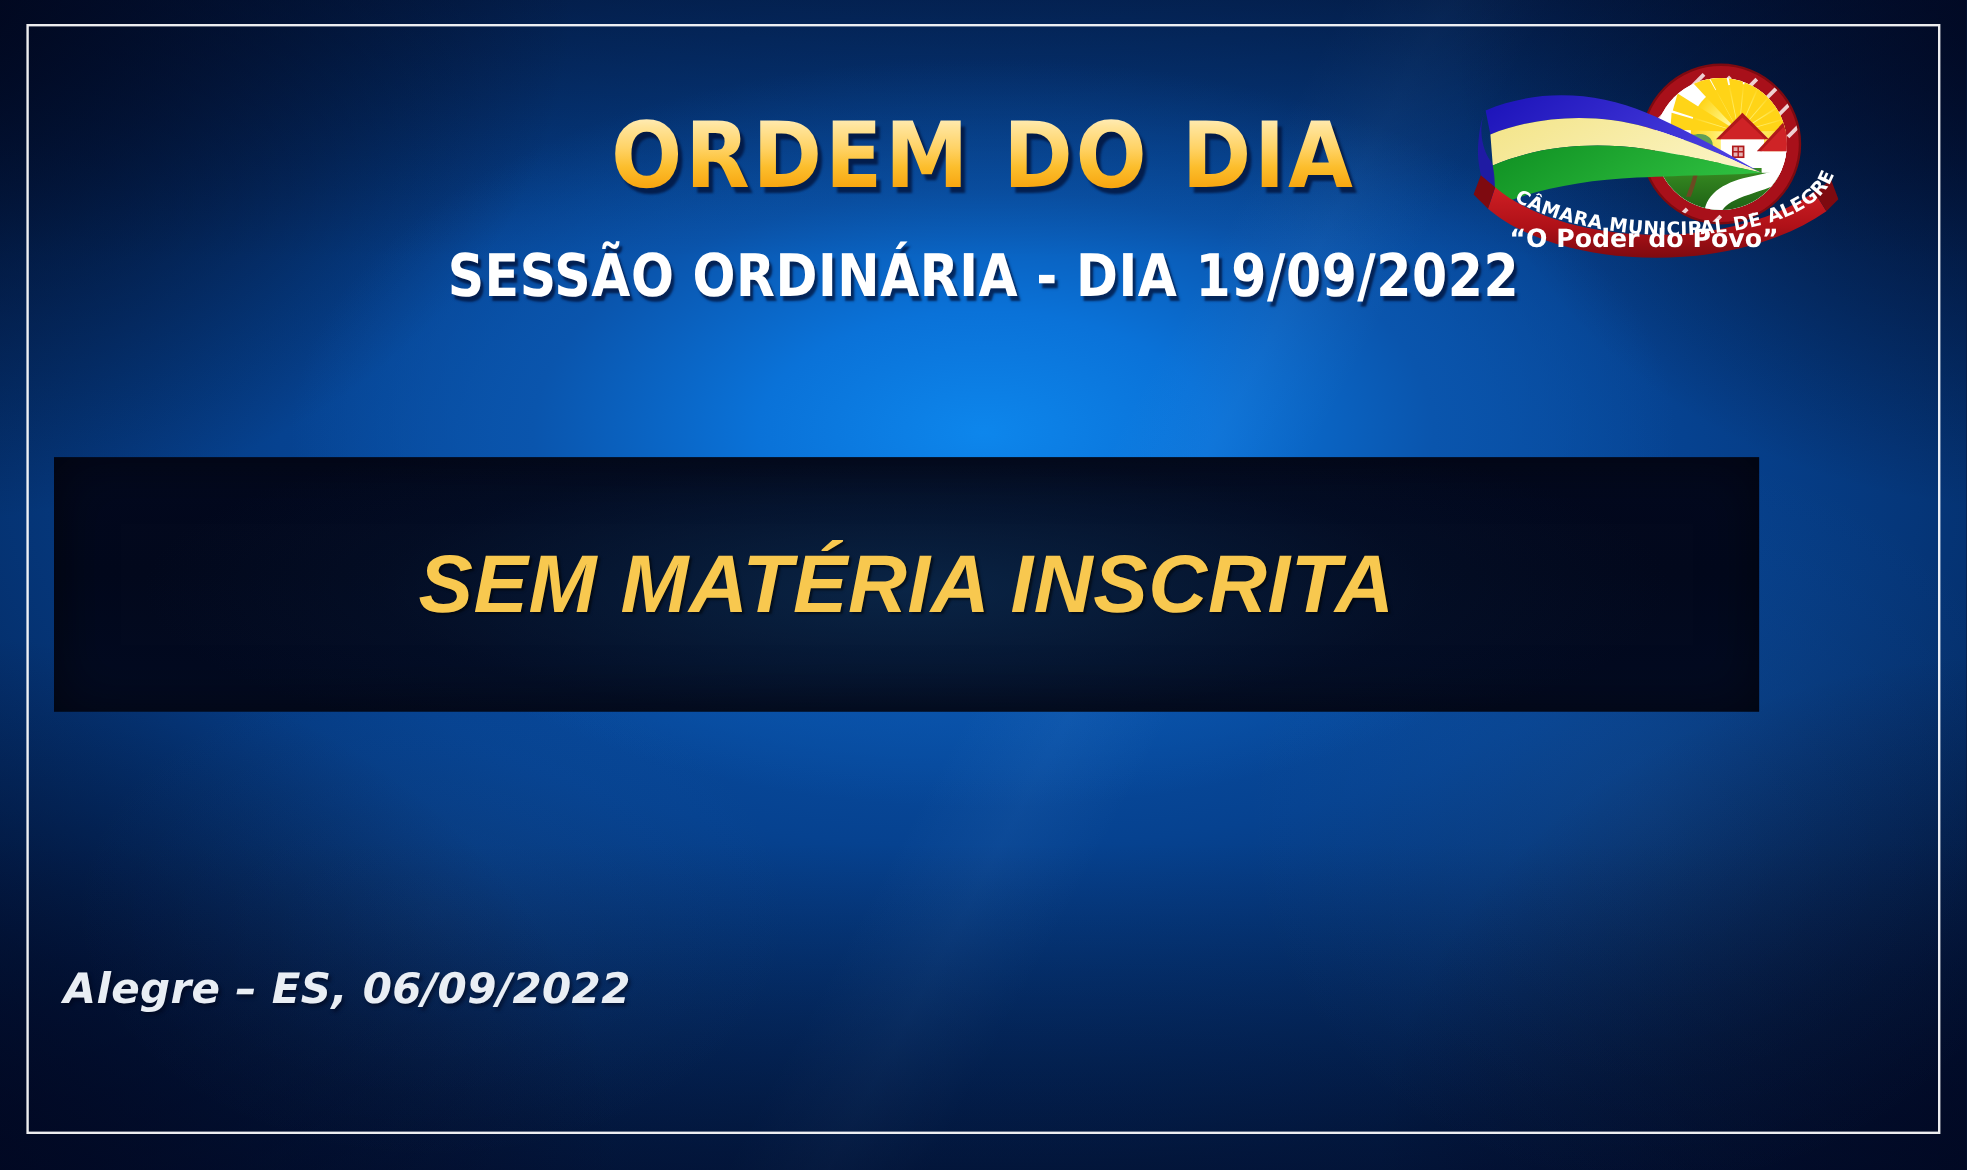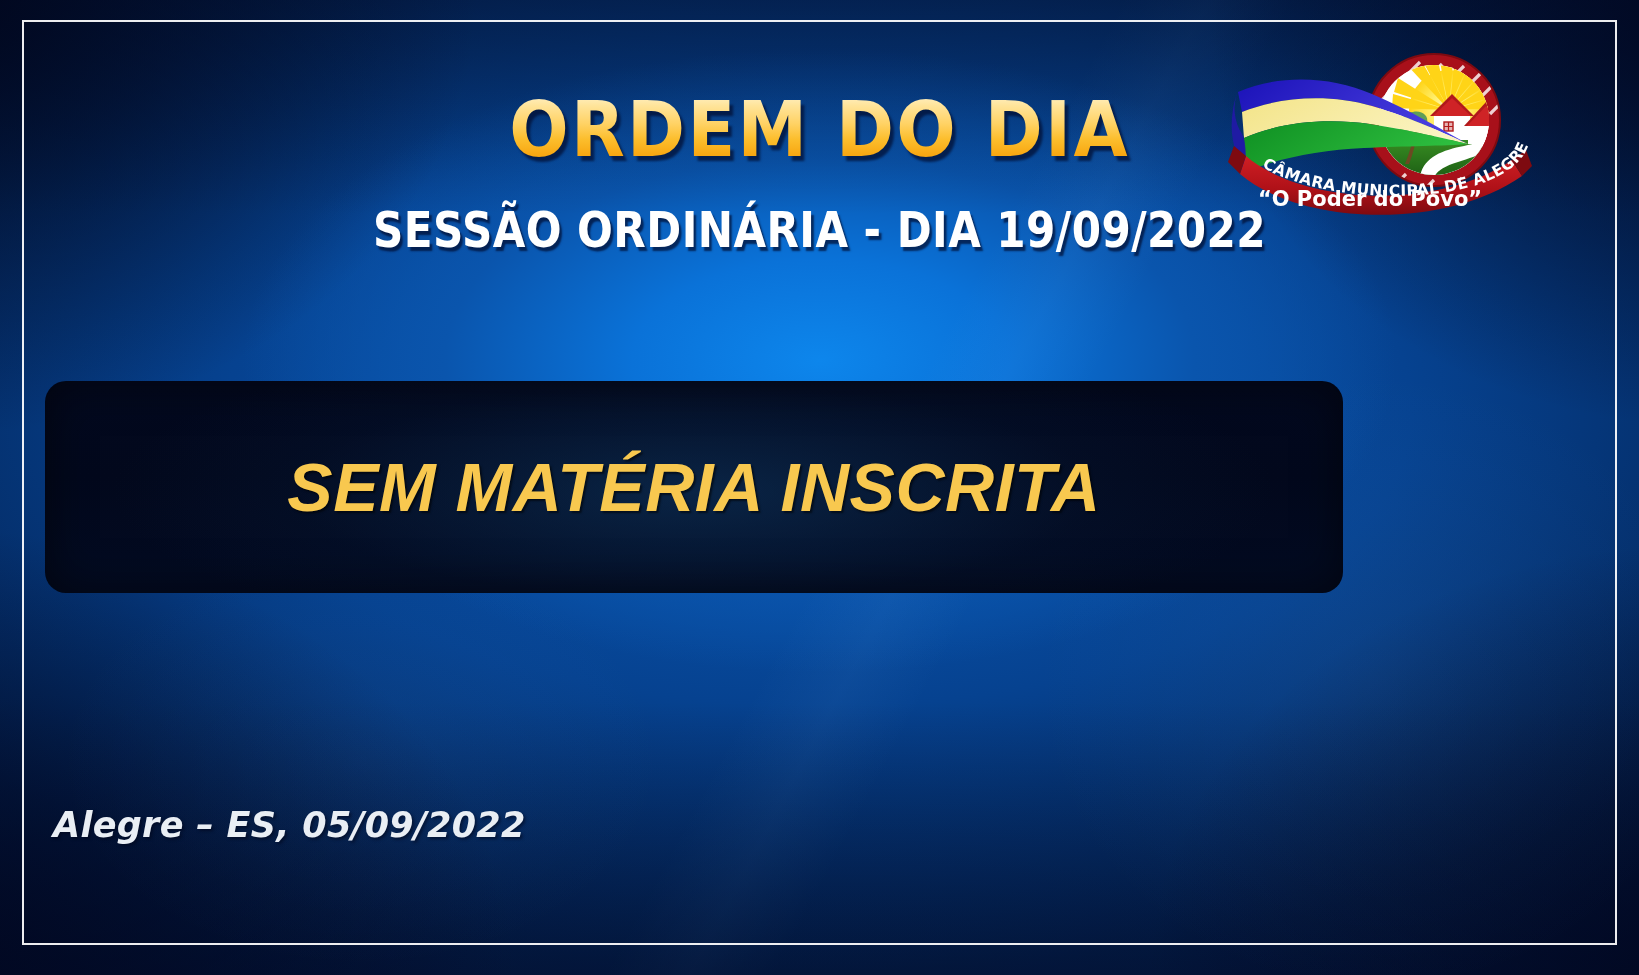--- a/index.html
+++ b/index.html
@@ -79,27 +79,27 @@
     font-size:49px;
     letter-spacing:0.5px;
     line-height:1;
     color:#ffffff;
     transform:scaleX(0.86);
     text-shadow:3px 4px 2px rgba(2,12,45,0.70);
   }
 
   
   #content-panel {
-    position:absolute; left:45px; top:381px; width:1298px; height:212px;
+    position:absolute; left:45px; top:381px; width:1421px; height:212px;
     z-index:7;
     background:
       radial-gradient(ellipse 56% 92% at 50% 52%, rgba(16,60,104,0.55) 0%, rgba(8,30,62,0.22) 55%, rgba(0,0,0,0) 80%),
       linear-gradient(180deg, #03091f 0%, #02081c 45%, #030b22 100%);
     box-shadow:inset 0 0 46px rgba(0,0,0,0.55);
-    display:flex; align-items:center; justify-content:center;border-radius:21px;
+    display:flex; align-items:center; justify-content:center;
   }
   .panel-text {
     font-family:"Liberation Sans", sans-serif;
     font-weight:bold; font-style:italic;
     font-size:68px;
     letter-spacing:0.5px;
     color:#f8c84f;
     text-shadow:2px 2px 2px rgba(0,0,0,0.55);
     white-space:nowrap;
   }
@@ -145,21 +145,21 @@
   <div class="heading-wrap">
     <div class="title-main">ORDEM DO DIA</div>
     <div class="title-sub">SESSÃO ORDINÁRIA - DIA 19/09/2022</div>
   </div>
 
   <div id="content-panel">
     <div class="panel-text">SEM MATÉRIA INSCRITA</div>
   </div>
 
 
-  <div id="footer-line">Alegre – ES, 05/09/2022</div>
+  <div id="footer-line">Alegre – ES, 06/09/2022</div>
 
   <div id="logo">
     <svg viewBox="0 0 326 190" xmlns="http://www.w3.org/2000/svg">
       <defs>
         <clipPath id="shieldClip">
           <circle cx="228" cy="86" r="66"></circle>
         </clipPath>
         <radialGradient id="sunGrad" cx="50%" cy="50%" r="50%">
           <stop offset="0%" stop-color="#fffde0"></stop>
           <stop offset="45%" stop-color="#ffef70"></stop>

